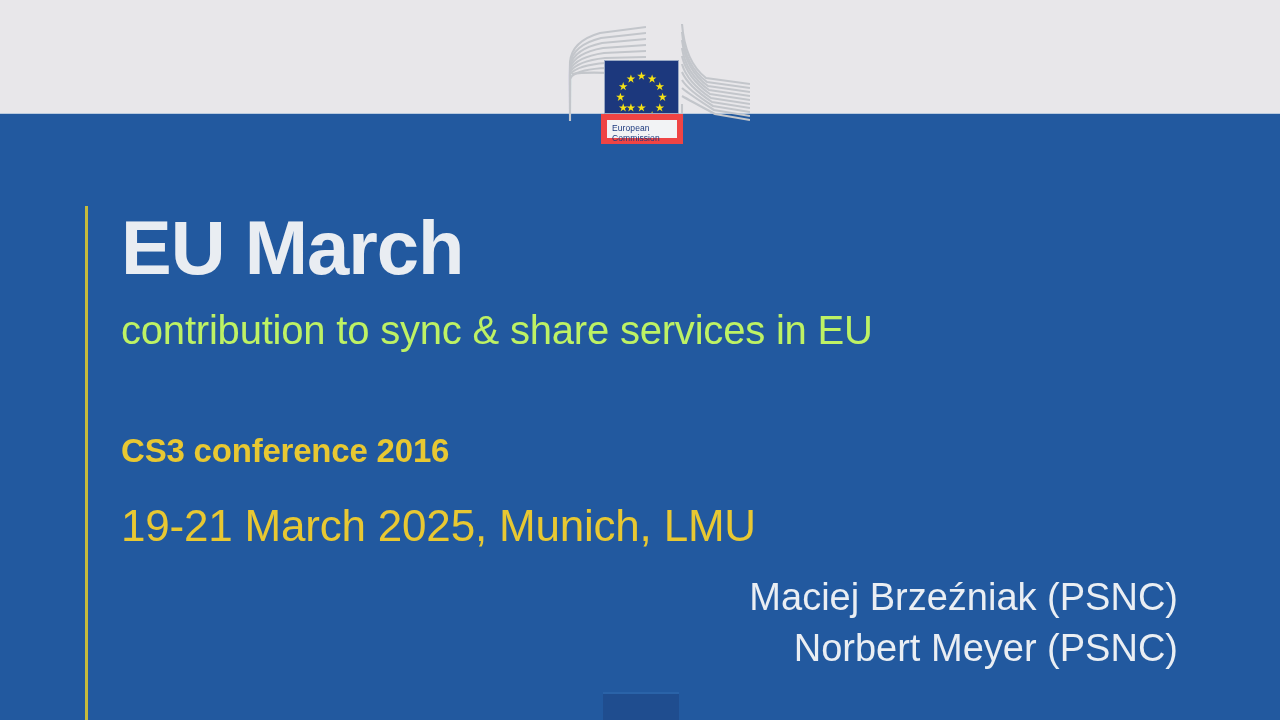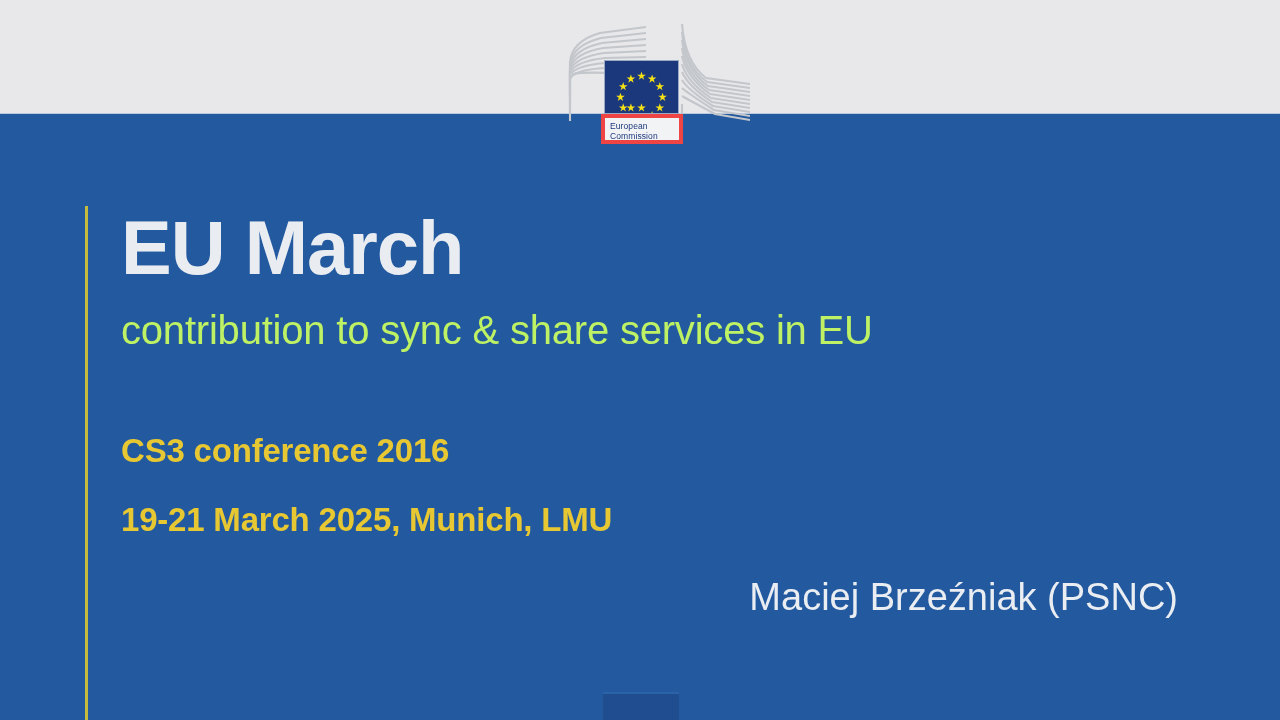--- a/index.html
+++ b/index.html
@@ -49,21 +49,21 @@
     background:#1c387d;
     border:1px solid #9aa9c4;
   }
   .stars { position:absolute; left:0; top:0; width:100%; height:100%; }
 
   .ec-label {
     position:absolute;
     left:41px; top:92px;
     width:82px; height:30px;
     background:#f2f3f5;
-    border:4px solid #ef4444;
+    border:6px solid #ef4444;
     padding:3px 0 0 5px;
     line-height:1.18;
     font-size:8.5px;
     color:#1c387d;
     font-family:"Liberation Sans", sans-serif;
     letter-spacing:.1px;
   }
 
   
   .accent-bar {
@@ -100,22 +100,22 @@
     left:121px; top:432px;
     font-size:33px;
     font-weight:bold;
     color:#e8c832;
     letter-spacing:-.2px;
     white-space:nowrap;
   }
   .event-date {
     position:absolute;
     left:121px; top:501px;
-    font-size:33px;
-    font-weight:bold;
+    font-size:44px;
+    font-weight:normal;
     color:#e8c832;
     letter-spacing:-.2px;
     white-space:nowrap;
   }
 
   .authors {
     position:absolute;
     right:102px; top:572px;
     text-align:right;
   }
@@ -206,17 +206,18 @@
 
   <div class="accent-bar"></div>
 
   <div class="title">EU March</div>
   <div class="subtitle">contribution to sync &amp; share services in EU</div>
   <div class="conference">CS3 conference 2016</div>
   <div class="event-date">19-21 March 2025, Munich, LMU</div>
 
   <div class="authors">
     <div class="author-line">Maciej Brzeźniak (PSNC)</div>
+    <div class="author-line">Norbert Meyer (PSNC)</div>
   </div>
 
   <div class="bottom-graphic"></div>
 
 </div>
 
 </body></html>

